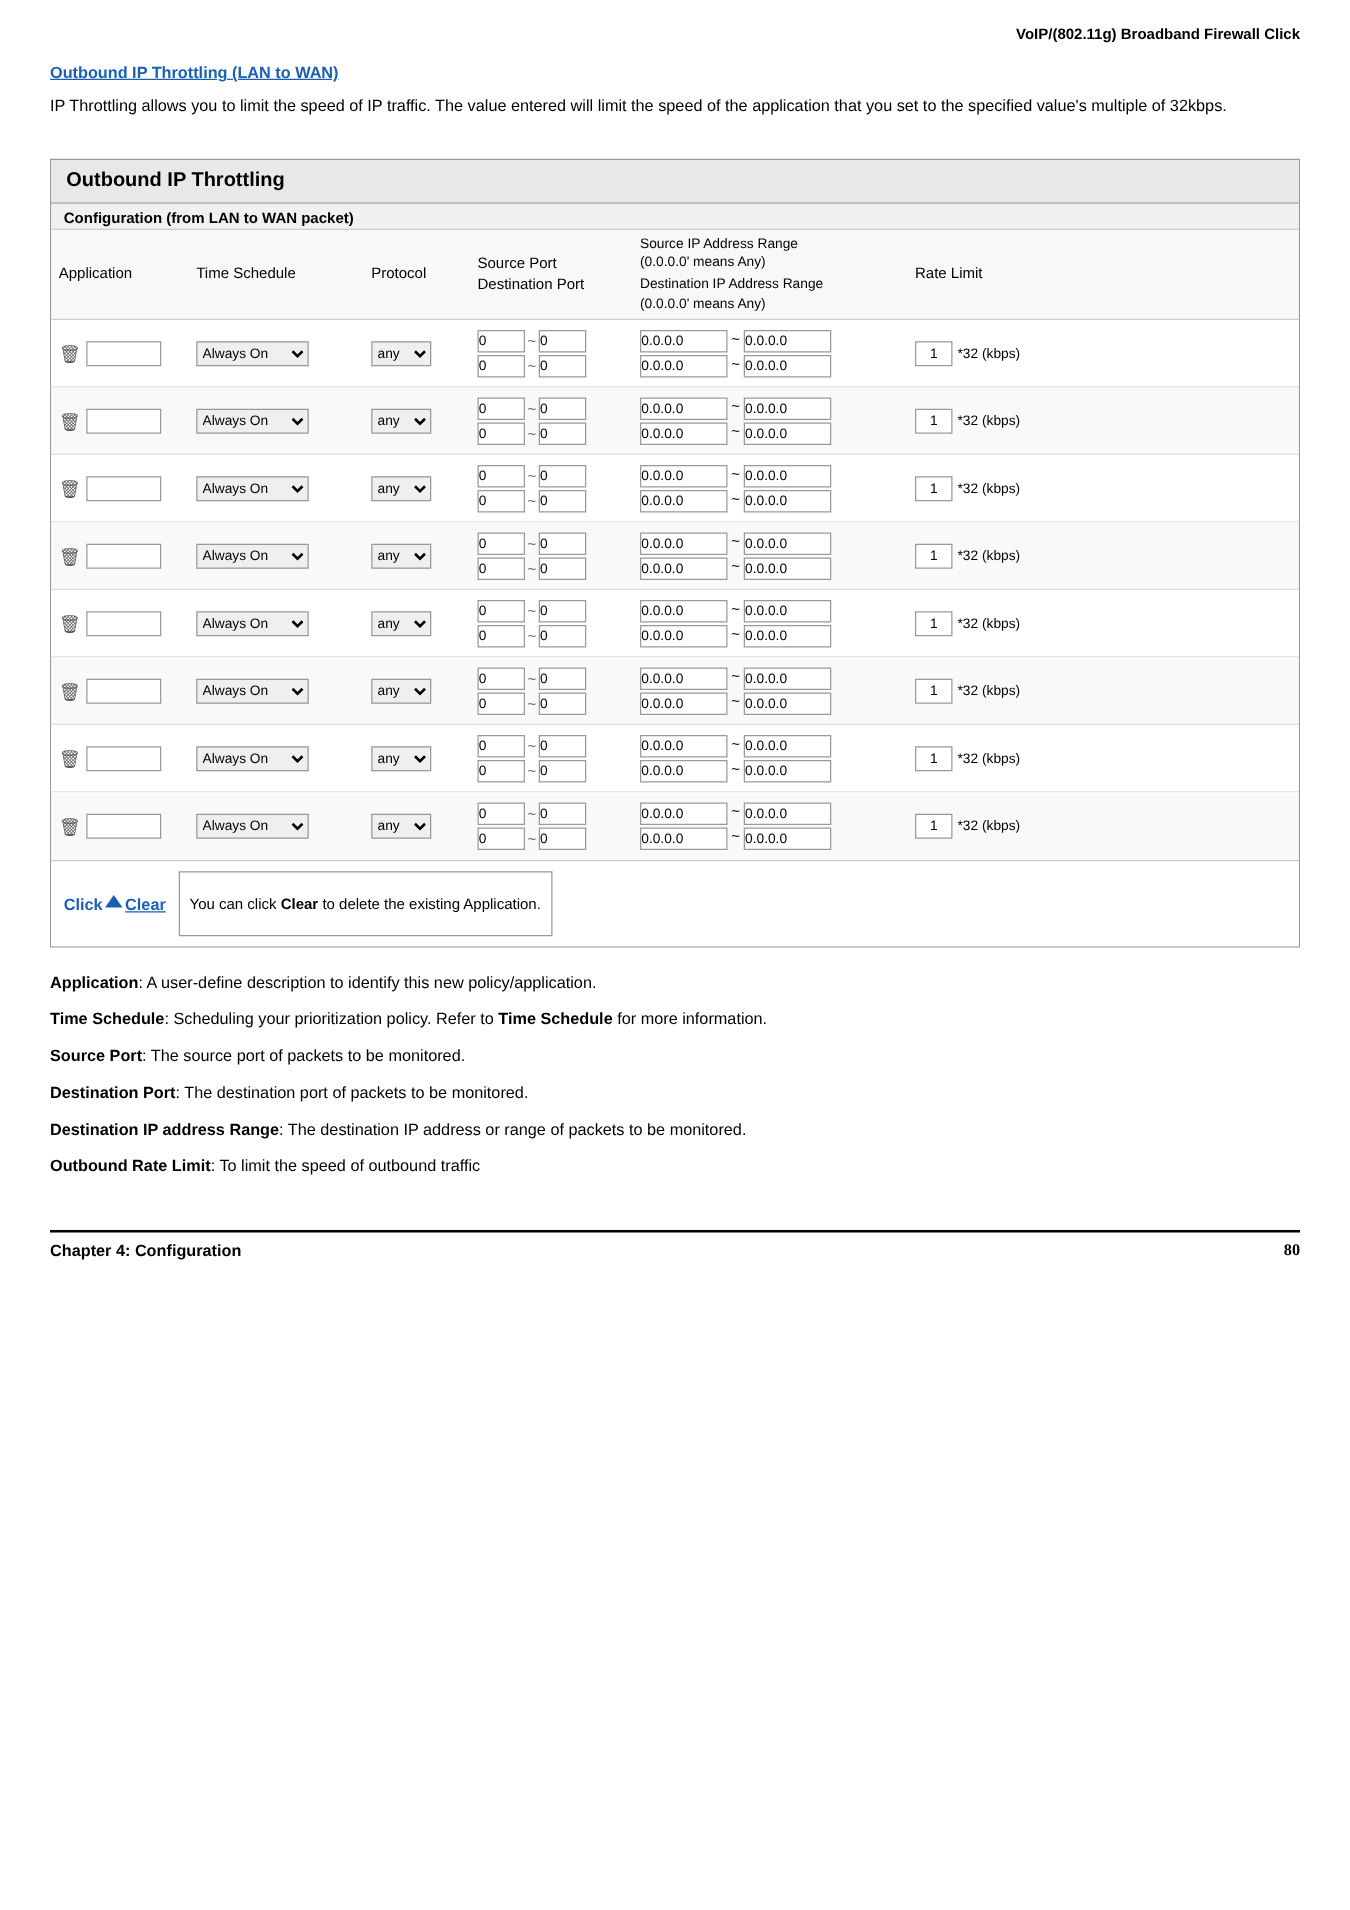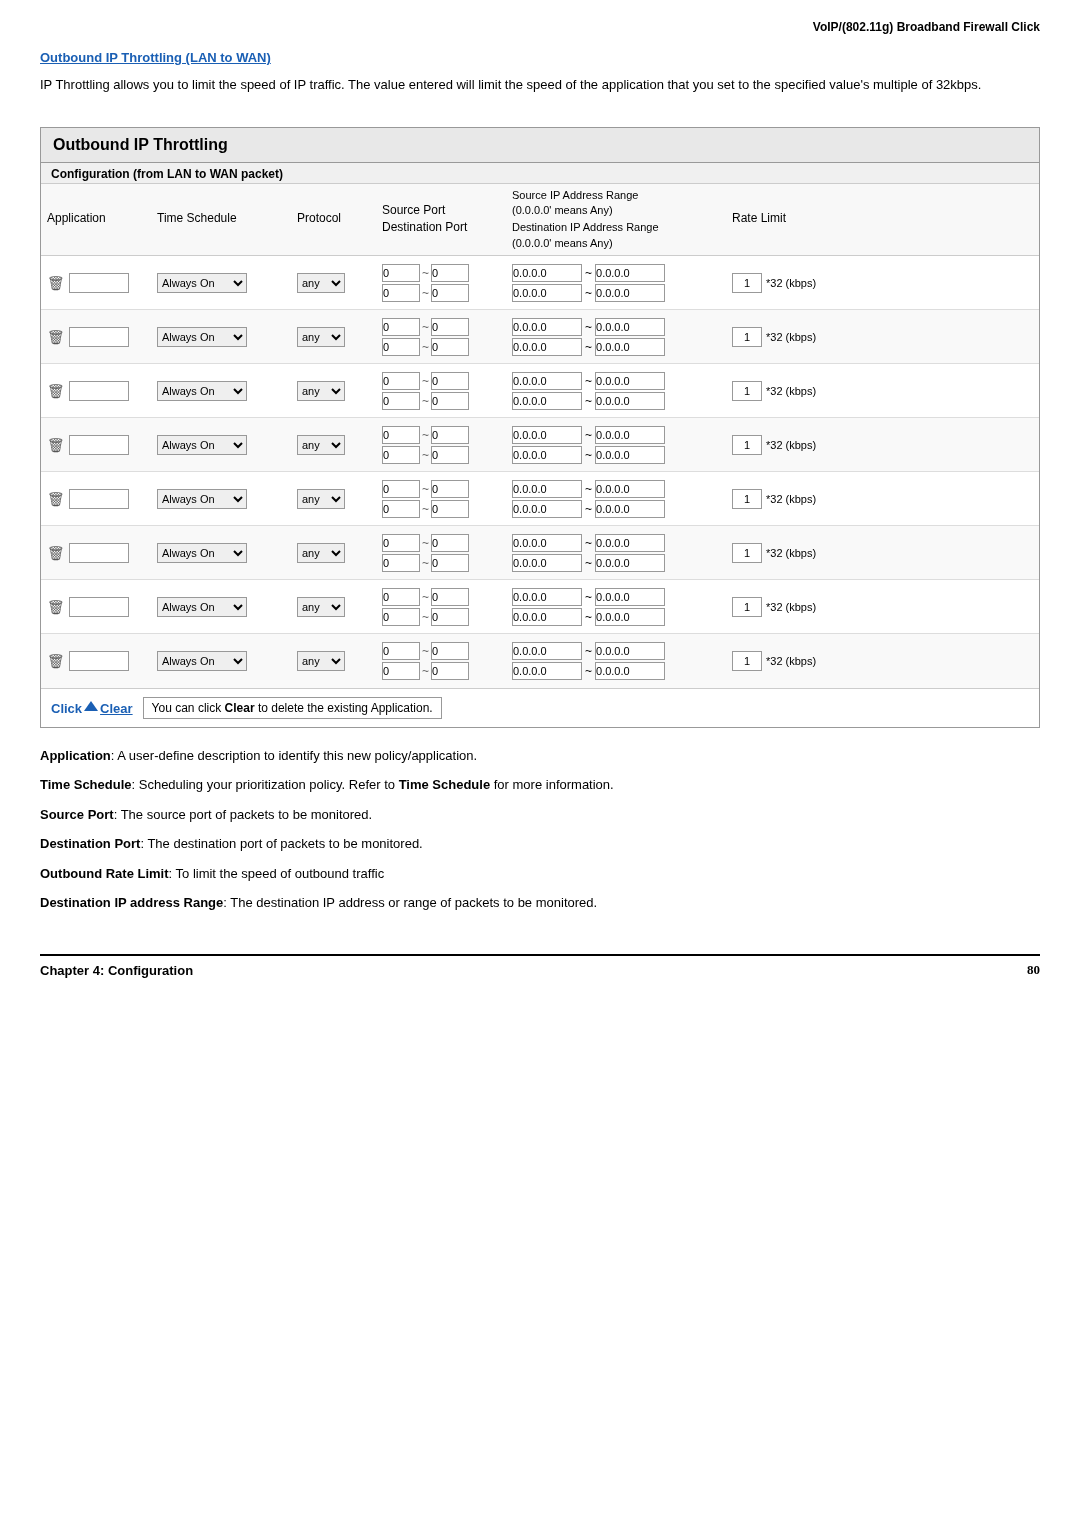--- a/index.html
+++ b/index.html
@@ -123,21 +123,21 @@
       font-size: 12px;
       color: #666;
     }
     .ip-cell {
       display: flex;
       flex-direction: column;
       gap: 2px;
     }
     .ip-row {
       display: flex;
-      align-items: center;
+      align-items: flex-start;
       gap: 3px;
     }
     .ip-input {
       width: 70px;
       height: 18px;
       border: 1px solid #999;
       font-size: 11px;
     }
     .ip-tilde {
       font-size: 12px;
@@ -188,21 +188,21 @@
       border-left: 7px solid transparent;
       border-right: 7px solid transparent;
       border-bottom: 10px solid #1a5fb4;
       margin: 0 2px;
       vertical-align: middle;
       position: relative;
       top: -2px;
     }
     .clear-tooltip {
       border: 1px solid #999;
-      padding: 3px 8px;
+      padding: 18px 8px;
       font-size: 12px;
       background: #fff;
     }
     .description-section {
       margin-top: 16px;
       line-height: 1.8;
     }
     .desc-para {
       font-size: 13px;
       margin-bottom: 6px;
@@ -700,22 +700,22 @@
       You can click <strong>Clear</strong> to delete the existing Application.
     </div>
   </div>
 </div>
 
 <div class="description-section">
   <p class="desc-para"><strong>Application</strong>: A user-define description to identify this new policy/application.</p>
   <p class="desc-para"><strong>Time Schedule</strong>: Scheduling your prioritization policy. Refer to <strong>Time Schedule</strong> for more information.</p>
   <p class="desc-para"><strong>Source Port</strong>: The source port of packets to be monitored.</p>
   <p class="desc-para"><strong>Destination Port</strong>: The destination port of packets to be monitored.</p>
+  <p class="desc-para"><strong>Destination IP address Range</strong>: The destination IP address or range of packets to be monitored.</p>
   <p class="desc-para"><strong>Outbound Rate Limit</strong>: To limit the speed of outbound traffic</p>
-  <p class="desc-para"><strong>Destination IP address Range</strong>: The destination IP address or range of packets to be monitored.</p>
 </div>
 
 <div class="footer">
   <div class="footer-left">
     <span>Chapter 4: Configuration</span>
   </div>
   <div class="footer-right">
     <span>80</span>
   </div>
 </div>

